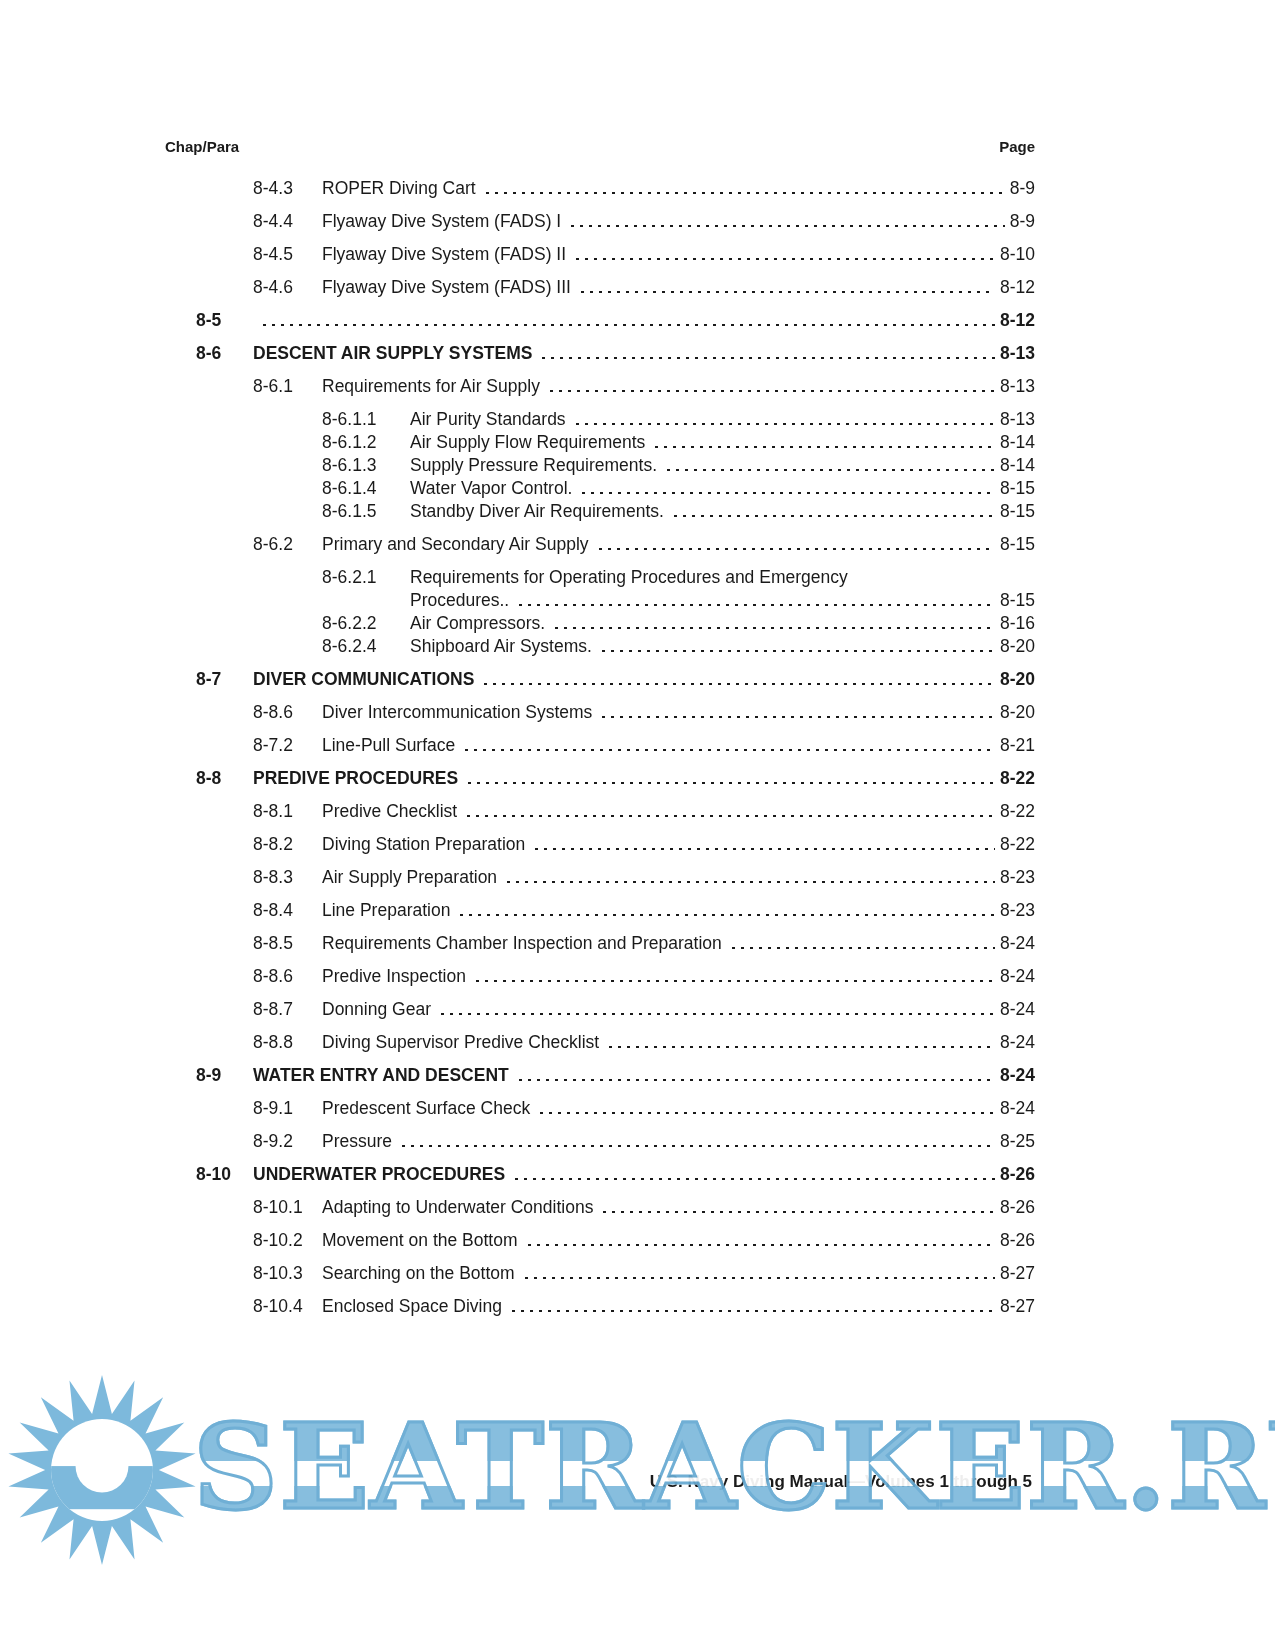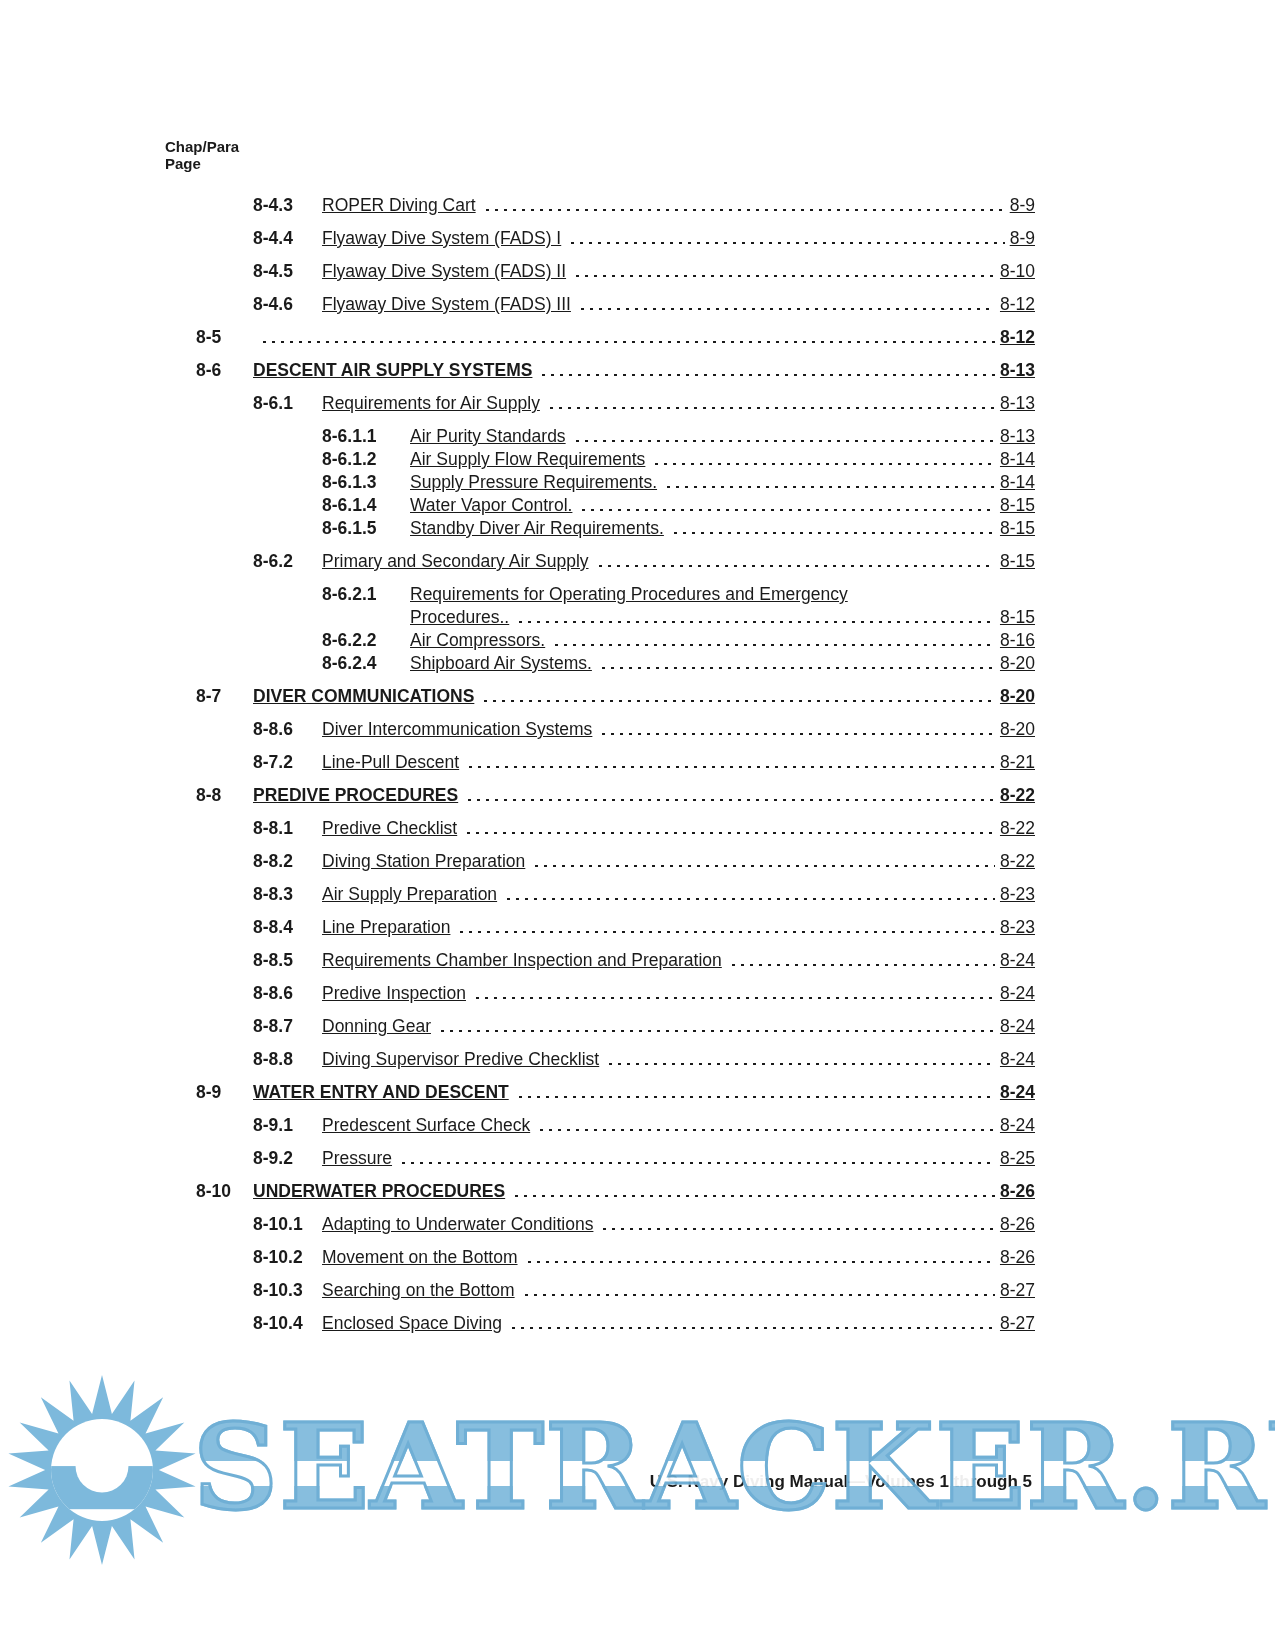--- a/index.html
+++ b/index.html
@@ -12,33 +12,32 @@
   }
   .content {
     position: absolute;
     left: 165px; top: 138px;
     width: 870px;
   }
   .header-row {
     display: flex; justify-content: space-between;
     font-weight: bold; font-size: 15px;
     margin-bottom: 22px;
-    flex-direction: column;
   }
   .row { display: flex; font-size: 17.5px; line-height: 23px; margin-top: 10px; }
-  .row .body { flex: 1; display: flex; flex-direction: column; min-width: 0; text-decoration: underline; }
+  .row .body { flex: 1; display: flex; flex-direction: column; min-width: 0; }
   .line { display: flex; }
   .level-1 { margin-top: 10px; font-weight: bold; padding-left: 31px; }
   .level-1 .num { flex: 0 0 57px; }
   .level-2 { padding-left: 88px; }
   .level-2 .num { flex: 0 0 69px; }
   .level-3 { padding-left: 157px; }
   .level-3 .num { flex: 0 0 88px; }
   .level-3 + .level-3 { margin-top: 0; }
-  .num { white-space: nowrap; font-weight: bold; }
+  .num { white-space: nowrap; }
   .title { white-space: nowrap; }
   .leader {
     flex: 1;
     margin: 0 5px 0 7px;
     background: radial-gradient(circle, #1a1a1a 1.3px, rgba(0,0,0,0) 1.5px) left bottom 4px / 9px 6px repeat-x;
   }
   .pg { white-space: nowrap; }
   .footer {
     position: absolute;
     left: 0; top: 1472px; width: 1275px;
@@ -256,21 +255,21 @@
             <span class="title">Diver Intercommunication Systems</span>
             <span class="leader"></span>
             <span class="pg">8-20</span>
           </div>
         </div>
       </div>
       <div class="row level-2">
         <span class="num">8-7.2</span>
         <div class="body">
           <div class="line">
-            <span class="title">Line-Pull Descent</span>
+            <span class="title">Line-Pull Surface</span>
             <span class="leader"></span>
             <span class="pg">8-21</span>
           </div>
         </div>
       </div>
       <div class="row level-1">
         <span class="num">8-8</span>
         <div class="body">
           <div class="line">
             <span class="title">PREDIVE PROCEDURES</span>

